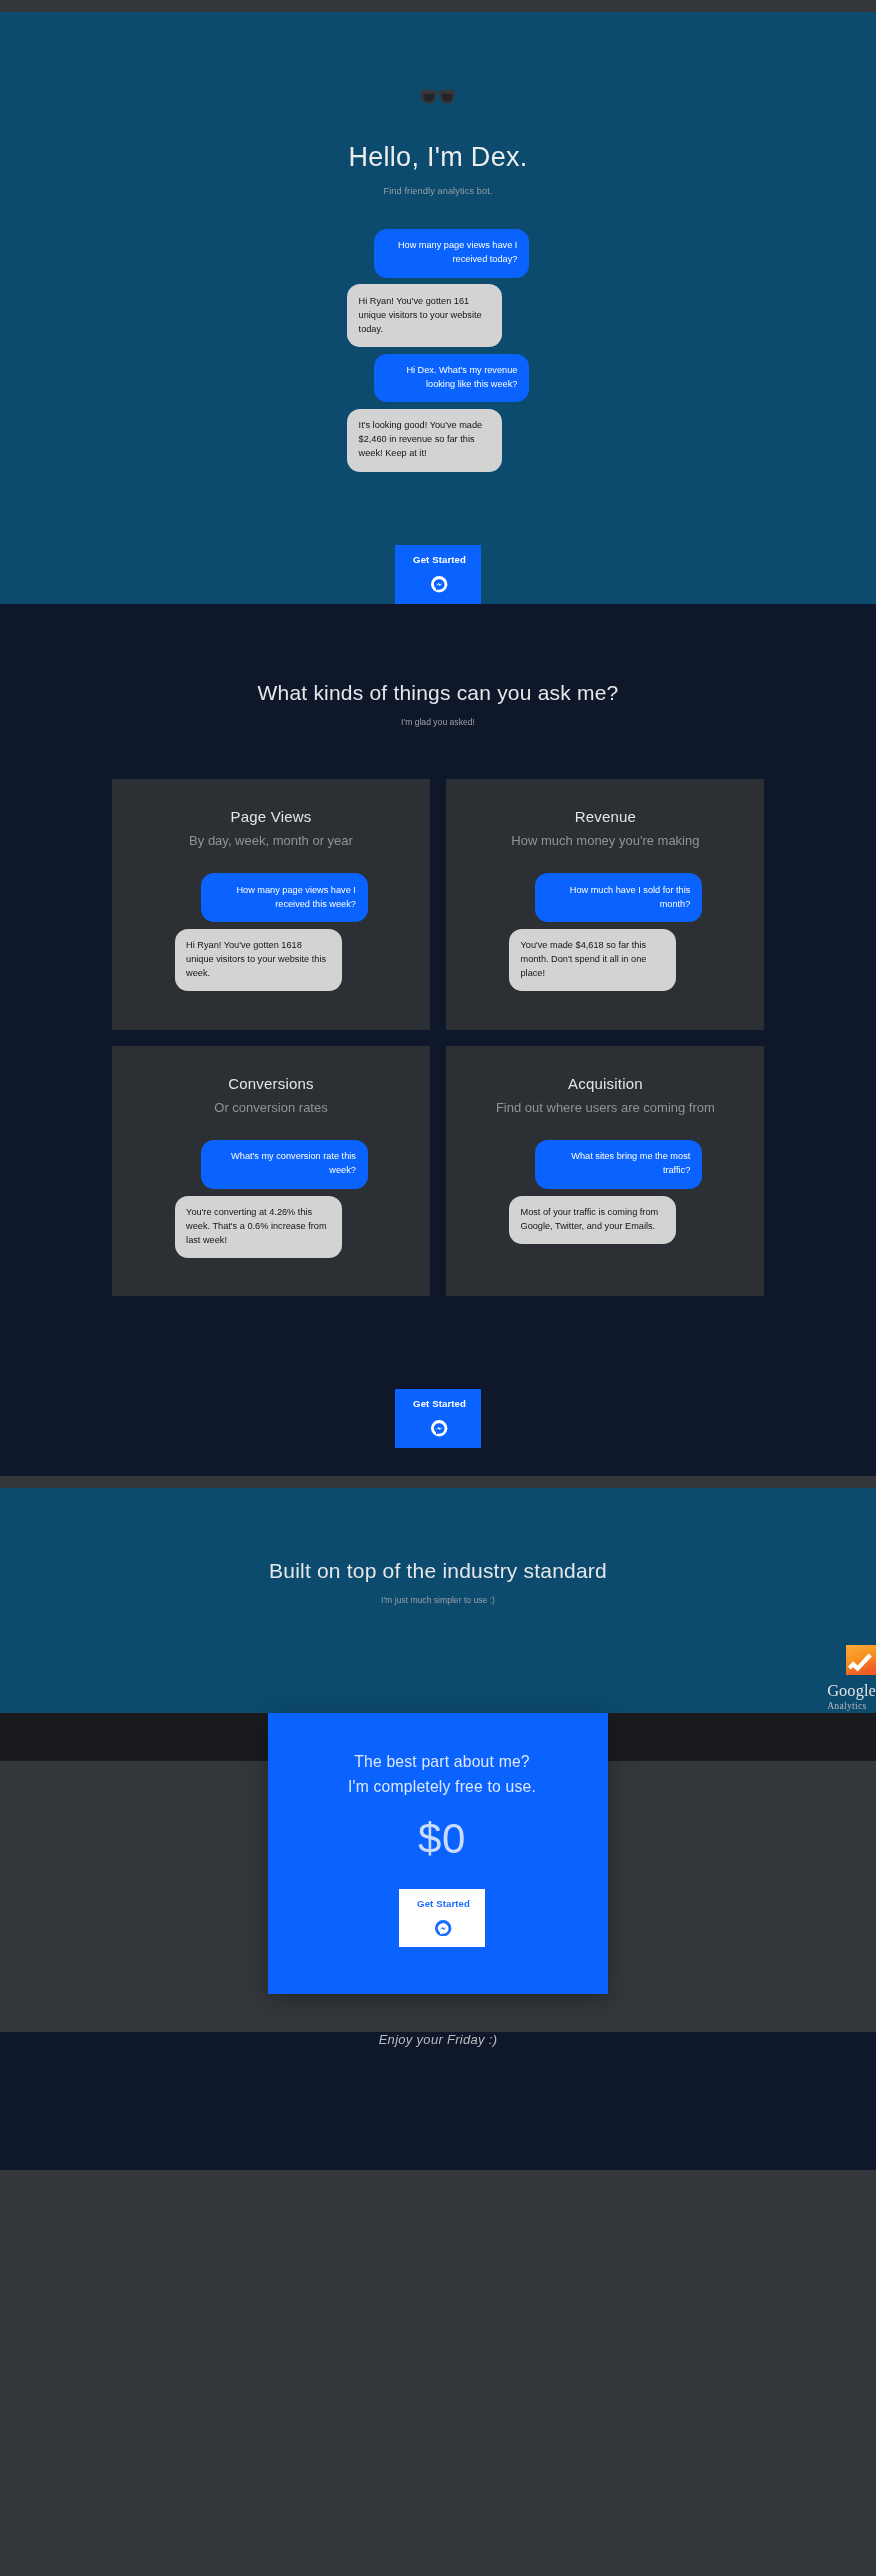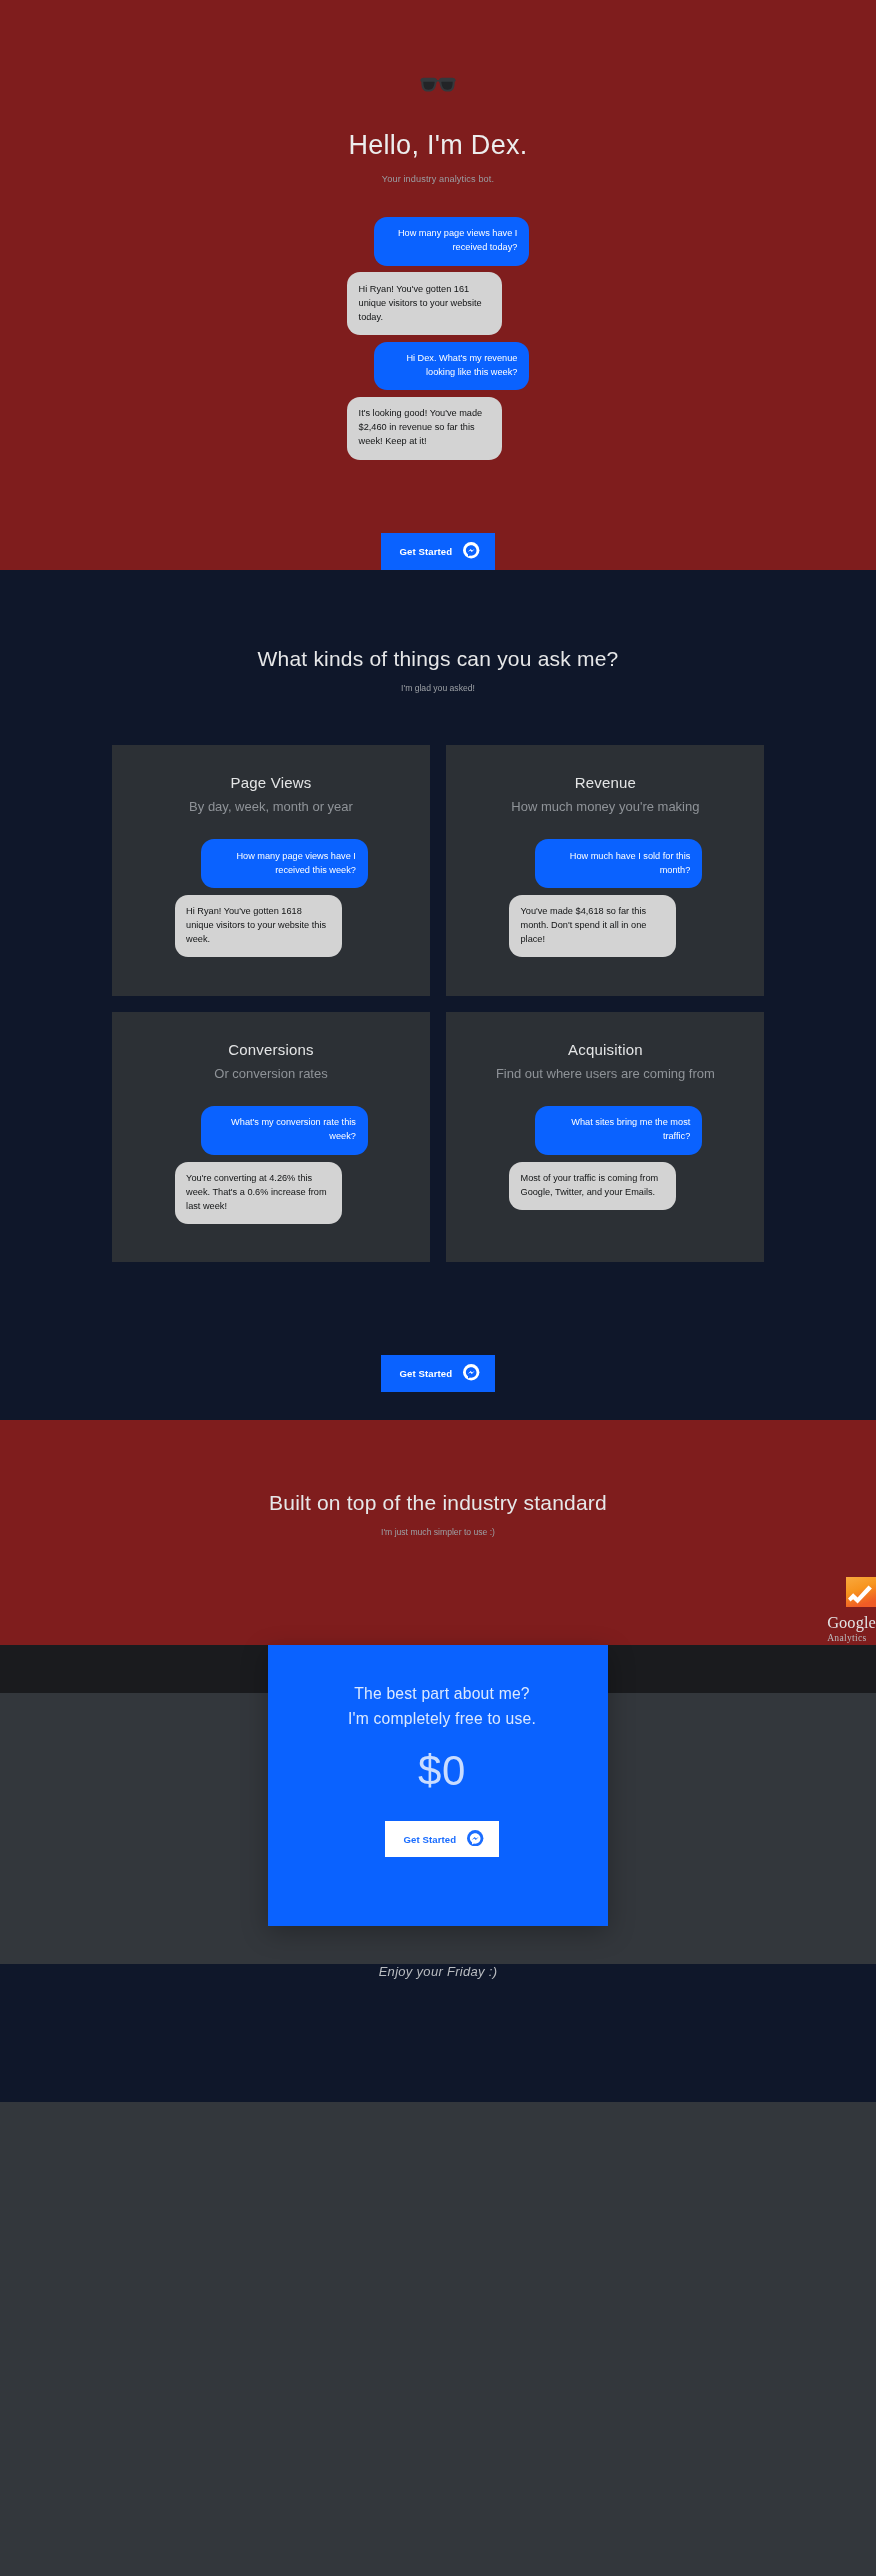--- a/index.html
+++ b/index.html
@@ -6,21 +6,21 @@
   html,body { width:876px; }
   body {
     font-family:"Liberation Sans", sans-serif;
     background:#33373c;
     color:#e8e9ea;
     -webkit-font-smoothing:antialiased;
   }
   .page { width:876px; }
 
   
-  .sec-dark  { background:#7f1d1d; }
+  .sec-dark  { background:#0c4a6e;margin-top:12px; }
   .sec-mid   { background:#0f172a; }
 
   
   .hero { padding-top:77px; text-align:center; }
   .glasses { margin:0 auto 36px; display:block; }
   .hero-title {
     font-size:27px; font-weight:300; letter-spacing:0.3px;
     color:#eceded; line-height:1.2;
   }
   .hero-sub {
@@ -45,20 +45,21 @@
   }
 
   
   .cta-wrap { text-align:center; }
   .btn-cta {
     display:inline-flex; align-items:center; gap:11px;
     background:#0a62ff; color:#fff; border:0; cursor:pointer;
     font-size:9.6px; font-weight:700; letter-spacing:0.1px;
     padding:9px 15px 9px 18px;
     font-family:"Liberation Sans", sans-serif;
+    flex-direction:column;
   }
   .btn-cta.light { background:#fff; color:#1a6dff; }
   .msgr { flex:0 0 auto; }
 
   
   .features { padding:77px 0 0; text-align:center; }
   .sec-title {
     font-size:21px; font-weight:300; color:#e6e7e8; letter-spacing:0.2px;
   }
   .sec-sub { margin-top:12.3px; font-size:8.6px; color:#9ca0a5; }
@@ -139,21 +140,21 @@
         C38.2,21.4 35.4,20.3 33.6,18 C32.2,16.1 31.2,13.2 30.4,9 C30,7 29.2,6.4 28,6.4
         C26.8,6.4 26,7 25.6,9 C24.8,13.2 23.8,16.1 22.4,18 C20.6,20.3 17.8,21.4 13.6,21.4
         C9.2,21.4 6.8,20.1 5.4,17.6 C4,15.2 3.4,12 3.4,6.9 C2.6,6.6 2,6.1 2,5 Z"></path>
       <path fill="#222427" d="M6.4,7 C6.4,11.4 7,14.2 8.1,16.1 C9.1,17.8 10.9,18.6 13.8,18.6
         C17,18.6 19,17.8 20.3,16.1 C21.5,14.5 22.3,12 23,8.3 C23.2,7.4 22.9,7 21.9,7 Z"></path>
       <path fill="#222427" d="M49.6,7 C49.6,11.4 49,14.2 47.9,16.1 C46.9,17.8 45.1,18.6 42.2,18.6
         C39,18.6 37,17.8 35.7,16.1 C34.5,14.5 33.7,12 33,8.3 C32.8,7.4 33.1,7 34.1,7 Z"></path>
     </svg>
 
     <h1 class="hero-title">Hello, I'm Dex.</h1>
-    <p class="hero-sub">Your industry analytics bot.</p>
+    <p class="hero-sub">Find friendly analytics bot.</p>
 
     <div class="chat">
       <div class="row right">
         <div class="bubble me">How many page views have I received today?</div>
       </div>
       <div class="row left">
         <div class="bubble bot">Hi Ryan! You've gotten 161 unique visitors to your website today.</div>
       </div>
       <div class="row right">
         <div class="bubble me">Hi Dex. What's my revenue looking like this week?</div>

